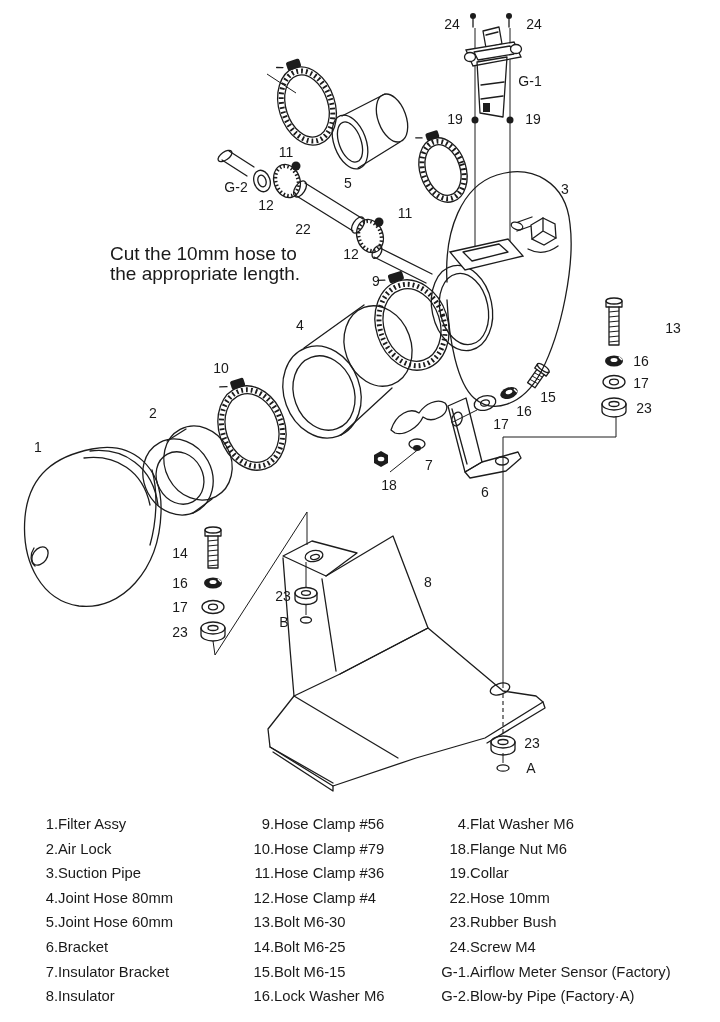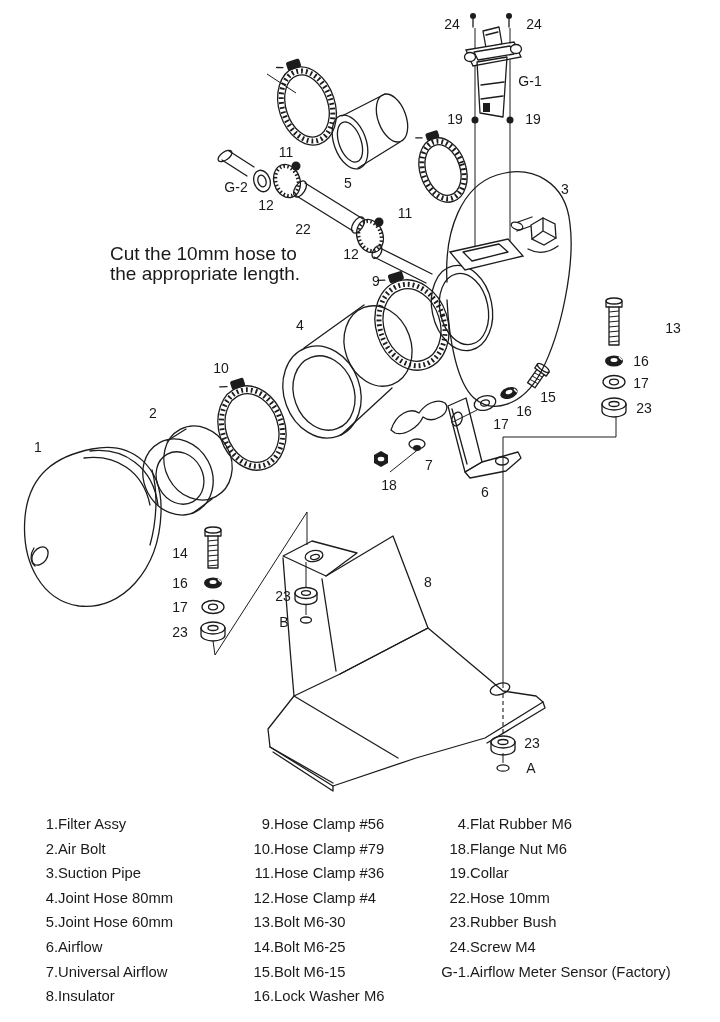--- a/index.html
+++ b/index.html
@@ -338,41 +338,41 @@
     </div>
 
   <div>
     <div class="pcol" id="pcol-0" style="left:22px">
         <div class="prow">
           <span class="pnum">1.</span>
           <span class="plbl">Filter Assy</span>
         </div>
         <div class="prow">
           <span class="pnum">2.</span>
-          <span class="plbl">Air Bolt</span>
+          <span class="plbl">Air Lock</span>
         </div>
         <div class="prow">
           <span class="pnum">3.</span>
           <span class="plbl">Suction Pipe</span>
         </div>
         <div class="prow">
           <span class="pnum">4.</span>
           <span class="plbl">Joint Hose 80mm</span>
         </div>
         <div class="prow">
           <span class="pnum">5.</span>
           <span class="plbl">Joint Hose 60mm</span>
         </div>
         <div class="prow">
           <span class="pnum">6.</span>
-          <span class="plbl">Airflow</span>
+          <span class="plbl">Bracket</span>
         </div>
         <div class="prow">
           <span class="pnum">7.</span>
-          <span class="plbl">Universal Airflow</span>
+          <span class="plbl">Insulator Bracket</span>
         </div>
         <div class="prow">
           <span class="pnum">8.</span>
           <span class="plbl">Insulator</span>
         </div>
       </div>
     <div class="pcol" id="pcol-1" style="left:238px">
         <div class="prow">
           <span class="pnum">9.</span>
           <span class="plbl">Hose Clamp #56</span>
@@ -402,21 +402,21 @@
           <span class="plbl">Bolt M6-15</span>
         </div>
         <div class="prow">
           <span class="pnum">16.</span>
           <span class="plbl">Lock Washer M6</span>
         </div>
       </div>
     <div class="pcol wide" id="pcol-2" style="left:424px">
         <div class="prow">
           <span class="pnum">4.</span>
-          <span class="plbl">Flat Rubber M6</span>
+          <span class="plbl">Flat Washer M6</span>
         </div>
         <div class="prow">
           <span class="pnum">18.</span>
           <span class="plbl">Flange Nut M6</span>
         </div>
         <div class="prow">
           <span class="pnum">19.</span>
           <span class="plbl">Collar</span>
         </div>
         <div class="prow">
@@ -427,16 +427,20 @@
           <span class="pnum">23.</span>
           <span class="plbl">Rubber Bush</span>
         </div>
         <div class="prow">
           <span class="pnum">24.</span>
           <span class="plbl">Screw M4</span>
         </div>
         <div class="prow">
           <span class="pnum">G-1.</span>
           <span class="plbl">Airflow Meter Sensor (Factory)</span>
+        </div>
+        <div class="prow">
+          <span class="pnum">G-2.</span>
+          <span class="plbl">Blow-by Pipe (Factory·A)</span>
         </div>
       </div>
   </div>
 </div>
 
 </body></html>

